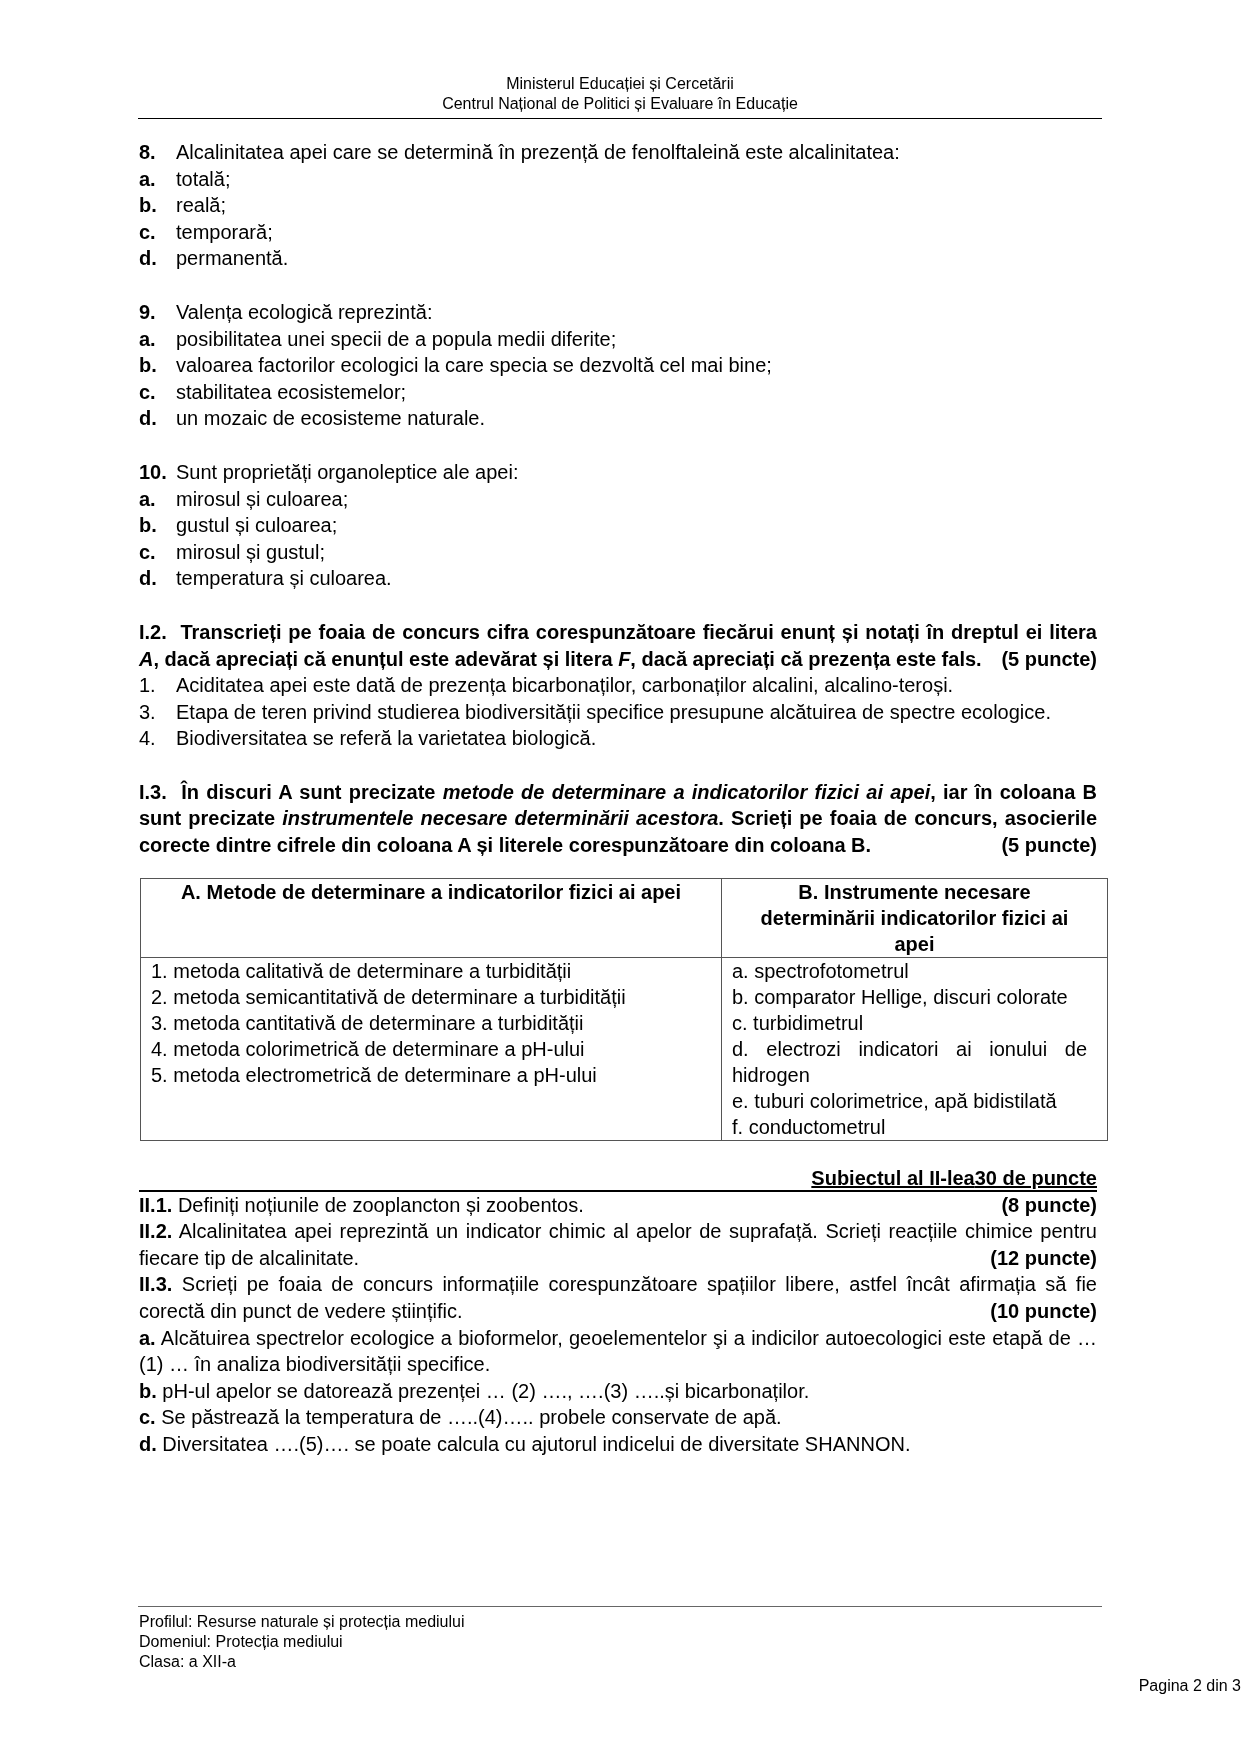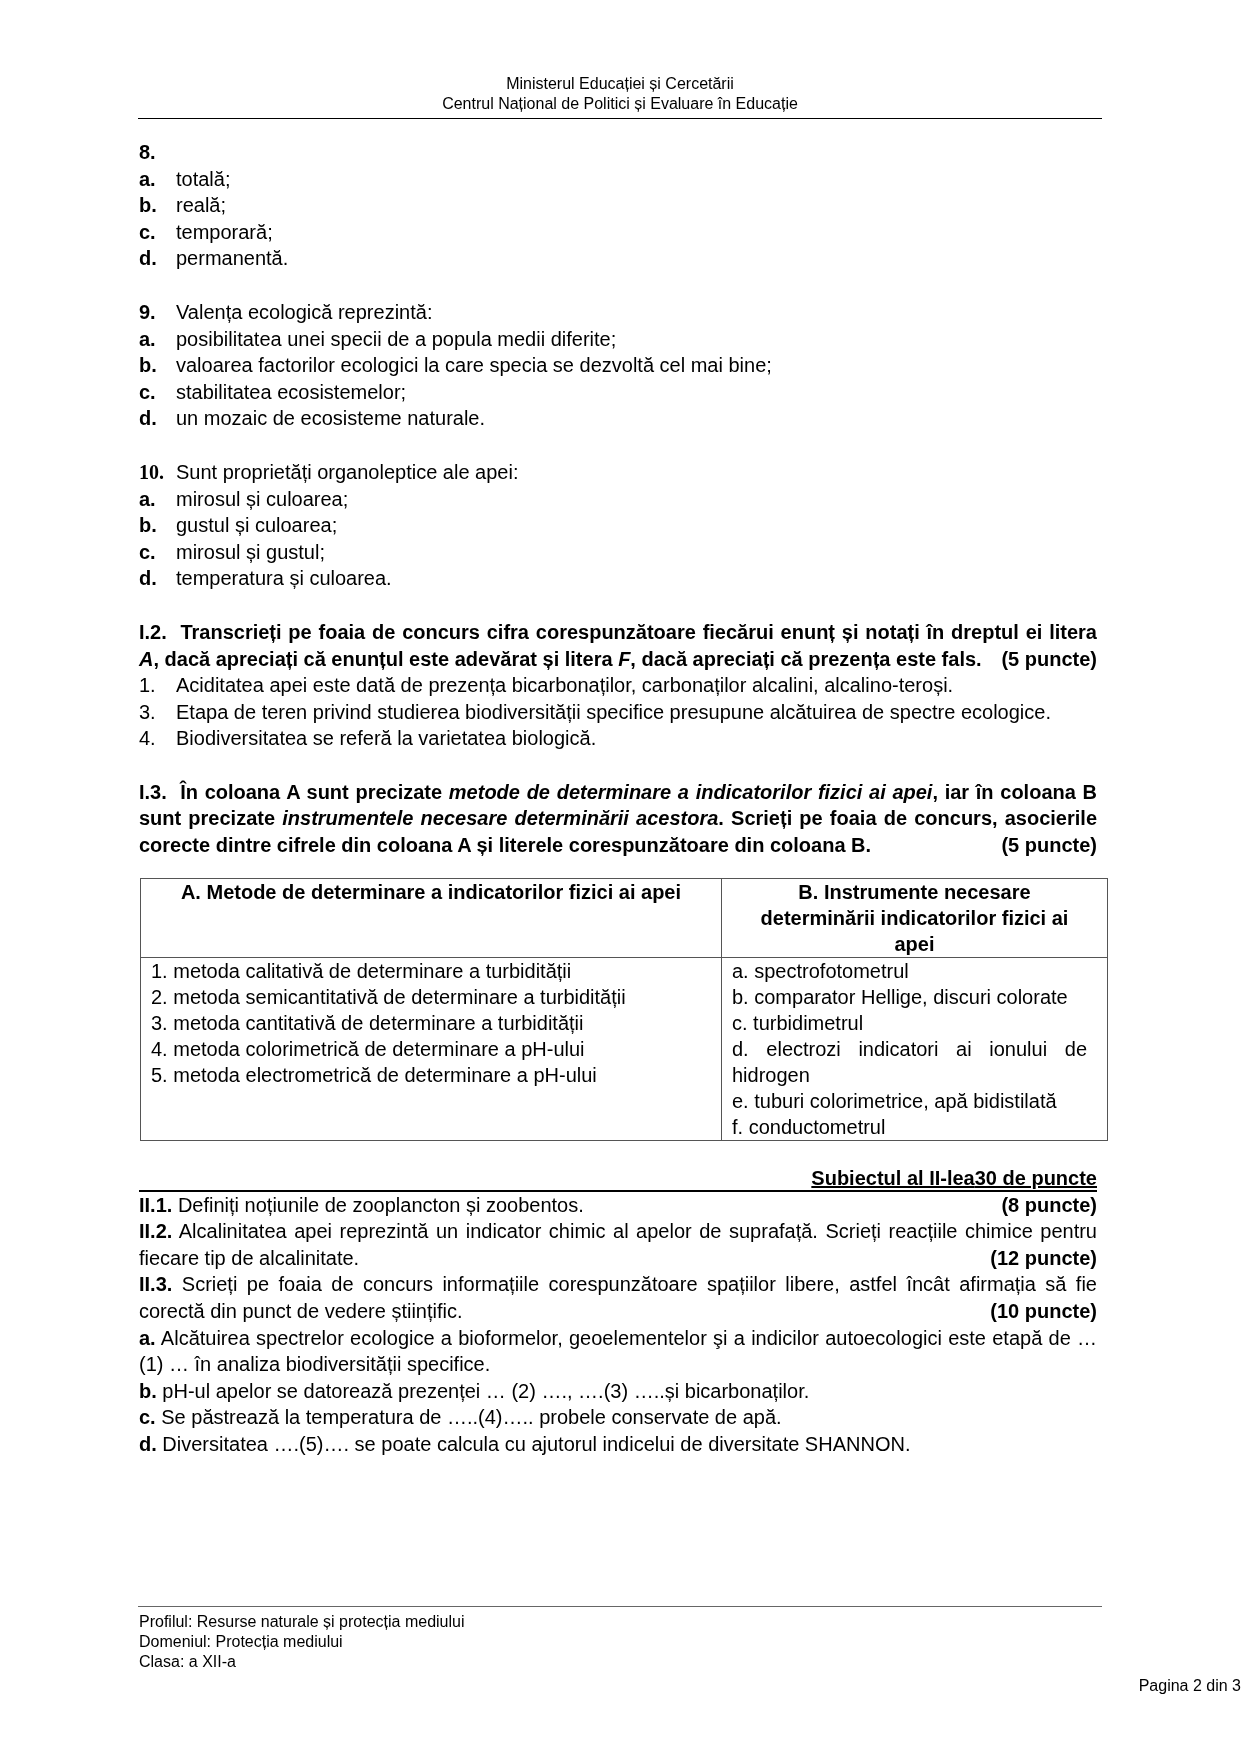--- a/index.html
+++ b/index.html
@@ -9,21 +9,21 @@
 
   .header { position: absolute; left: 138px; top: 74px; width: 964px; text-align: center;
             font-size: 16px; line-height: 20px; }
   .header-line { position: absolute; left: 138px; top: 118px; width: 964px; height: 0;
                  border-top: 1.5px solid #000; }
 
   .content { position: absolute; left: 139px; top: 139px; width: 958px;
              font-size: 20px; line-height: 26.6px; }
   .q-line { display: flex; white-space: nowrap; }
   .q-num { font-weight: bold; width: 37px; flex: 0 0 37px; }
-  .q-num.wide { width: 37px; font-family: Liberation Serif, serif; }
+  .q-num.wide { width: 37px; }
   .gap { height: 27px; }
   .bold { font-weight: bold; }
   .justify { text-align: justify; text-align-last: left; }
   .stmt { display: block; }
   .stmt .n { display: inline-block; width: 37px; }
 
   table.assoc { border-collapse: collapse; width: 968px; margin-left: 1px; margin-top: 19px;
                 font-family: "Liberation Sans", sans-serif; font-size: 20px; line-height: 26px; }
   table.assoc td, table.assoc th { border: 1px solid #555; vertical-align: top; padding: 0 20px; }
   table.assoc th { font-weight: bold; text-align: center; }
@@ -50,20 +50,21 @@
     <div>Ministerul Educației și Cercetării</div>
     <div>Centrul Național de Politici și Evaluare în Educație</div>
   </div>
   <div class="header-line"></div>
 
   <div class="content">
 
     <div>
       <div class="q-line">
           <span class="q-num">8.</span>
+          <span>Alcalinitatea apei care se determină în prezență de fenolftaleină este alcalinitatea:</span>
         </div>
       <div class="q-line">
           <span class="q-num">a.</span>
           <span>totală;</span>
         </div>
       <div class="q-line">
           <span class="q-num">b.</span>
           <span>reală;</span>
         </div>
       <div class="q-line">
@@ -135,21 +136,21 @@
           <span class="stmt"><span class="n">1.</span><span>Aciditatea apei este dată de prezența bicarbonaților, carbonaților alcalini, alcalino-teroși.</span></span>
         </div>
       <div class="justify"><span class="n" style="display:inline-block;width:37px">3.</span><span>Etapa de teren privind studierea biodiversității specifice presupune alcătuirea de spectre ecologice.</span></div>
       <div><span style="display:inline-block;width:37px">4.</span><span>Biodiversitatea se referă la varietatea biologică.</span></div>
     </div>
     <div class="gap"></div>
 
     <div>
       <div class="bold justify">
         <span>I.3.</span>&nbsp;
-        <span>În coloana A sunt precizate </span><i>metode de determinare a indicatorilor fizici ai apei</i><span>, iar în coloana B sunt precizate </span><i>instrumentele necesare determinării acestora</i><span>. Scrieți pe foaia de concurs, asocierile corecte dintre cifrele din coloana A și literele corespunzătoare din coloana B.</span>
+        <span>În discuri A sunt precizate </span><i>metode de determinare a indicatorilor fizici ai apei</i><span>, iar în coloana B sunt precizate </span><i>instrumentele necesare determinării acestora</i><span>. Scrieți pe foaia de concurs, asocierile corecte dintre cifrele din coloana A și literele corespunzătoare din coloana B.</span>
         <span style="float:right">(5 puncte)</span>
       </div>
 
       <table class="assoc">
         <tbody>
             <tr>
           <th class="col-a">A. Metode de determinare a indicatorilor fizici ai apei</th>
           <th>B. Instrumente necesare determinării indicatorilor fizici ai apei</th>
         </tr>
         <tr>

